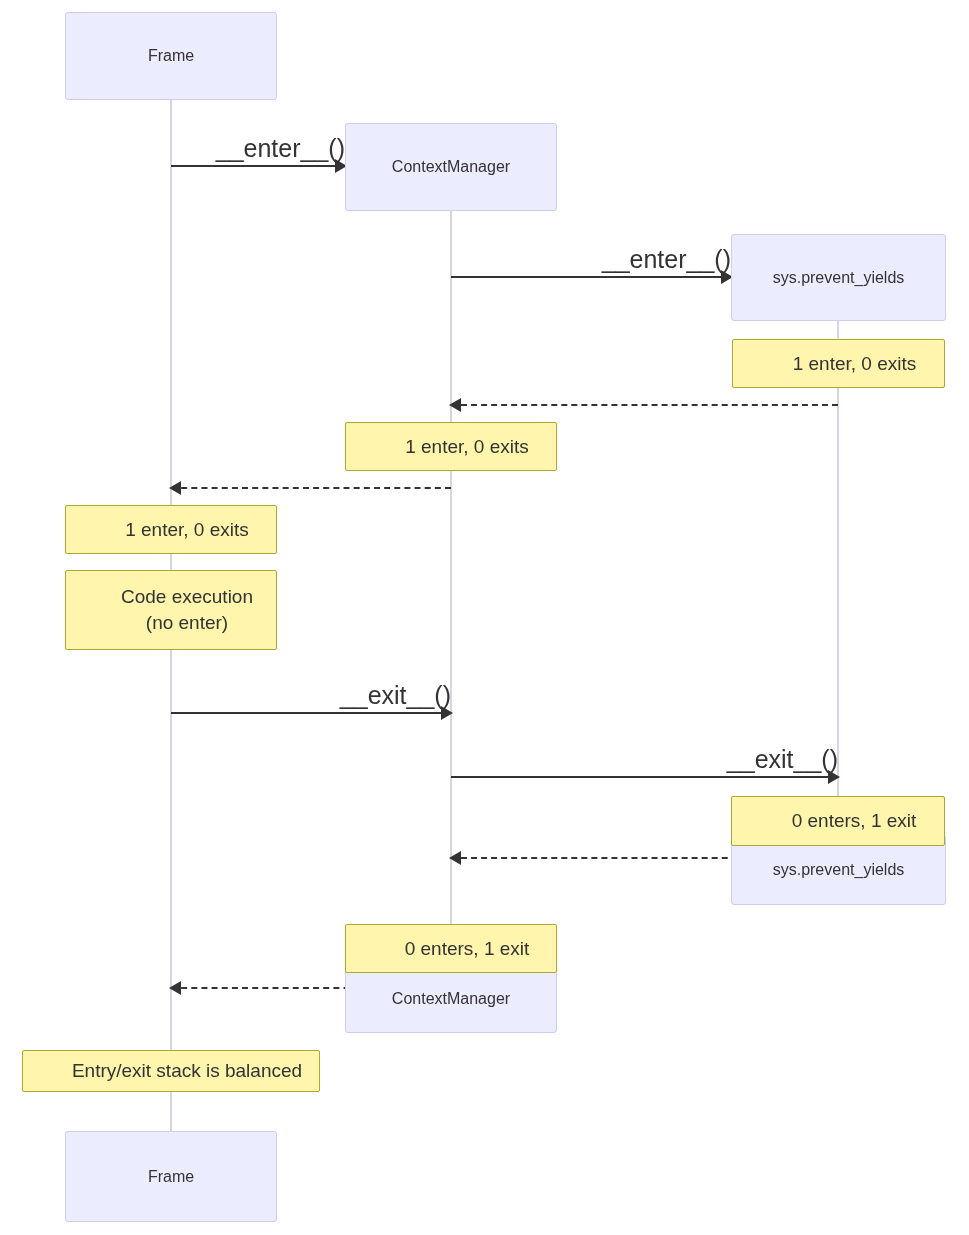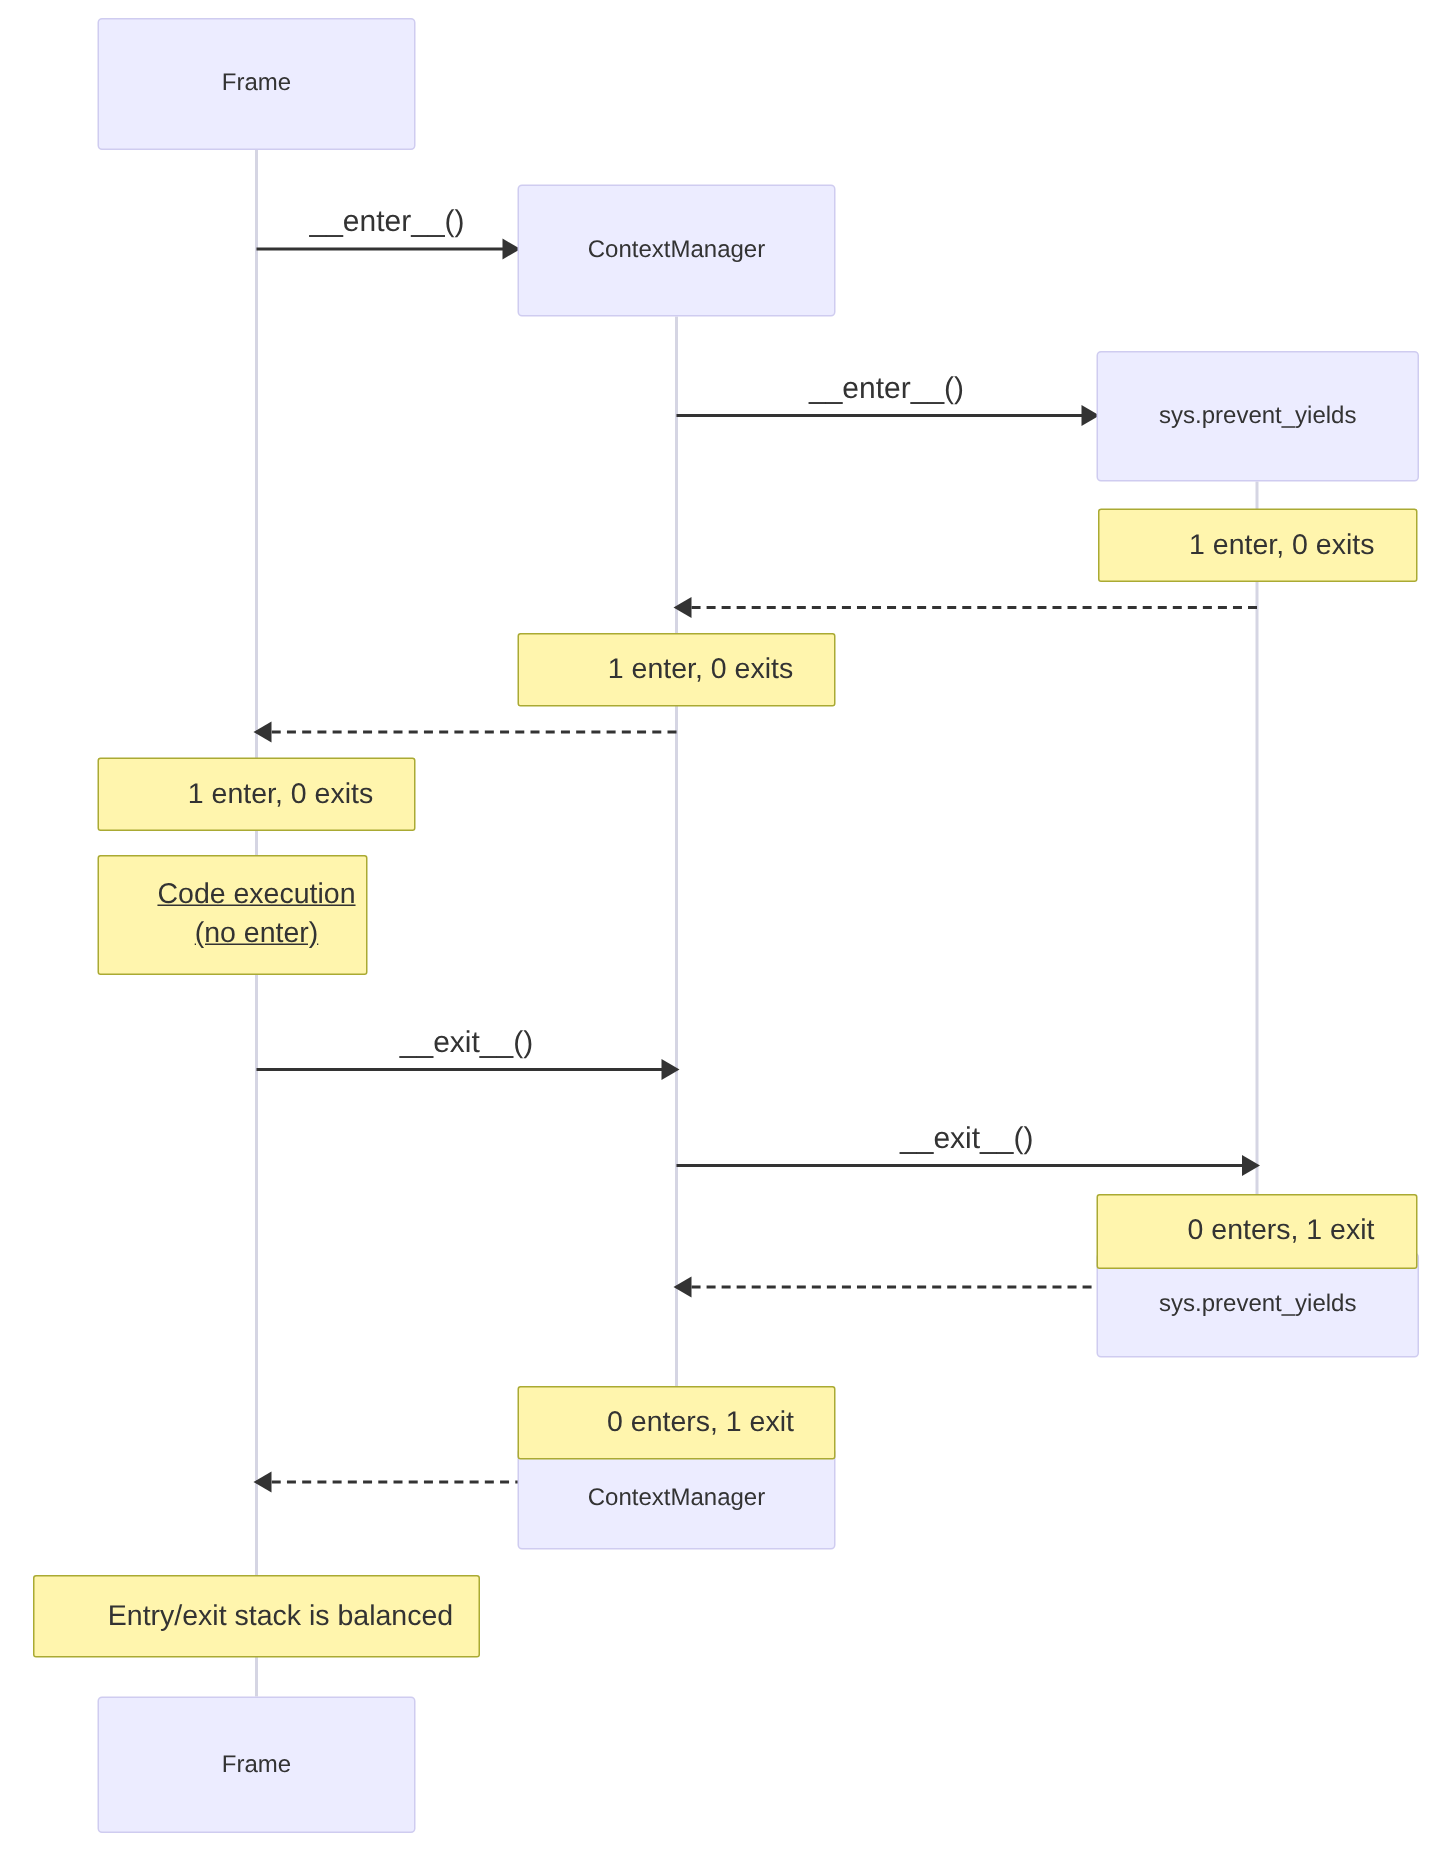--- a/index.html
+++ b/index.html
@@ -45,21 +45,21 @@
     box-sizing:border-box;
     padding-left:32px;
   }
   .msg{position:absolute;height:0;z-index:2;}
   .msg .line{position:absolute;left:0;right:0;top:-1px;height:0;border-top:2px solid var(--arrow);}
   .msg.dashed .line{border-top-style:dashed;}
   .arrowhead{position:absolute;width:0;height:0;top:-7px;}
   .arrowhead.right{right:-2px;border-top:7px solid transparent;border-bottom:7px solid transparent;border-left:12px solid var(--arrow);}
   .arrowhead.left{left:-2px;border-top:7px solid transparent;border-bottom:7px solid transparent;border-right:12px solid var(--arrow);}
   .msg-label{
-    position:absolute;text-align:center;font-size:20px;color:var(--text);z-index:2;height:24px;line-height:24px;
+    position:absolute;text-align:right;font-size:25px;color:var(--text);z-index:2;height:24px;line-height:24px;
   }
 </style>
 </head>
 <body>
 
 <div id="canvas">
 
   <div class="lifeline" style="left:170px;top:100px;height:1031px;"></div>
   <div class="lifeline" style="left:450px;top:211px;height:754px;"></div>
   <div class="lifeline" style="left:837px;top:321px;height:514px;"></div>
@@ -127,27 +127,27 @@
 
   <div class="note" style="left:732px;top:339px;width:213px;height:49px;">
     <span>1 enter, 0 exits</span>
   </div>
   <div class="note" style="left:345px;top:422px;width:212px;height:49px;">
     <span>1 enter, 0 exits</span>
   </div>
   <div class="note" style="left:65px;top:505px;width:212px;height:49px;">
     <span>1 enter, 0 exits</span>
   </div>
-  <div class="note" style="left:65px;top:570px;width:180px;height:80px;text-decoration:underline;">
+  <div class="note" style="left:65px;top:570px;width:212px;height:80px;">
     <span>Code execution</span>
     <span>(no enter)</span>
   </div>
   <div class="note" style="left:731px;top:796px;width:214px;height:50px;">
     <span>0 enters, 1 exit</span>
   </div>
   <div class="note" style="left:345px;top:924px;width:212px;height:49px;">
     <span>0 enters, 1 exit</span>
   </div>
-  <div class="note" style="left:22px;top:1050px;width:298px;height:55px;">
+  <div class="note" style="left:22px;top:1050px;width:298px;height:42px;">
     <span>Entry/exit stack is balanced</span>
   </div>
 
 </div>
 
 </body></html>

